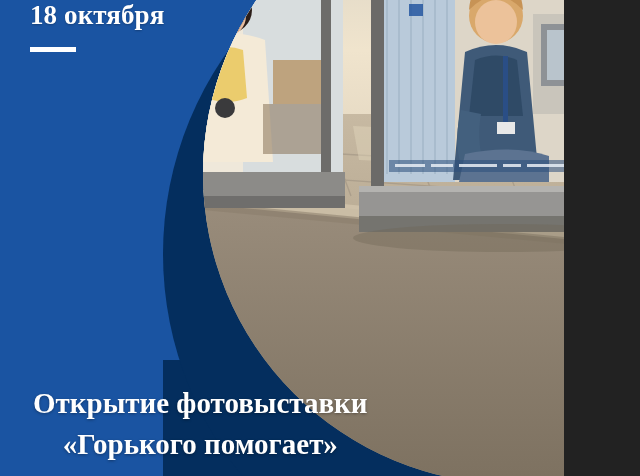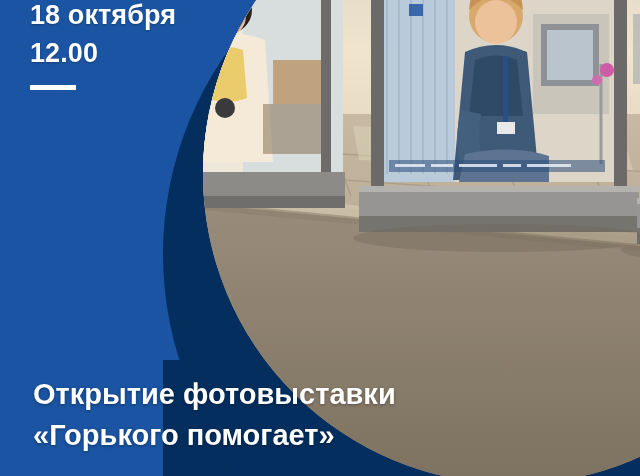--- a/index.html
+++ b/index.html
@@ -3,24 +3,24 @@
 <meta charset="utf-8">
 <title>Announcement Poster</title>
 <style>
   html, body {
     margin: 0;
     padding: 0;
     background: #222;
   }
   #poster {
     position: relative;
-    width: 640px;
+    width: 564px;
     height: 476px;
     overflow: hidden;
-    font-family: Liberation Sans, sans-serif;
+    font-family: Liberation Serif, serif;
     background: #1a54a2;
   }
 
   
   .bg-light {
     position: absolute;
     inset: 0;
     background: #1a54a2;
   }
   
@@ -91,22 +91,23 @@
     margin-top: 13px;
     width: 46px;
     height: 5px;
     background: #ffffff;
   }
 
   
   .bottom-title {
     position: absolute;
     left: 33px;
-    top: 374px;
+    top: 383px;
     z-index: 6;
+    text-align: center;
   }
   .bottom-title .line {
     color: #ffffff;
     font-size: 29px;
     font-weight: bold;
     line-height: 41px;
     white-space: nowrap;
     text-shadow: 0 1px 3px rgba(0,0,0,0.35);
   }
 </style>
@@ -327,21 +328,20 @@
         </g>
 
         <ellipse cx="300" cy="374" rx="150" ry="14" fill="#6e6453" opacity="0.35"></ellipse>
         <ellipse cx="548" cy="386" rx="130" ry="14" fill="#6e6453" opacity="0.3"></ellipse>
       </svg>
     </div>
   </div>
 
   <div class="headline">
     <div class="line">18 октября</div>
-    <div class="line">12.00</div>
     <div class="divider"></div>
   </div>
 
   <div class="bottom-title">
     <div class="line">Открытие фотовыставки</div>
     <div class="line">«Горького помогает»</div>
   </div>
 
 </div>
 

